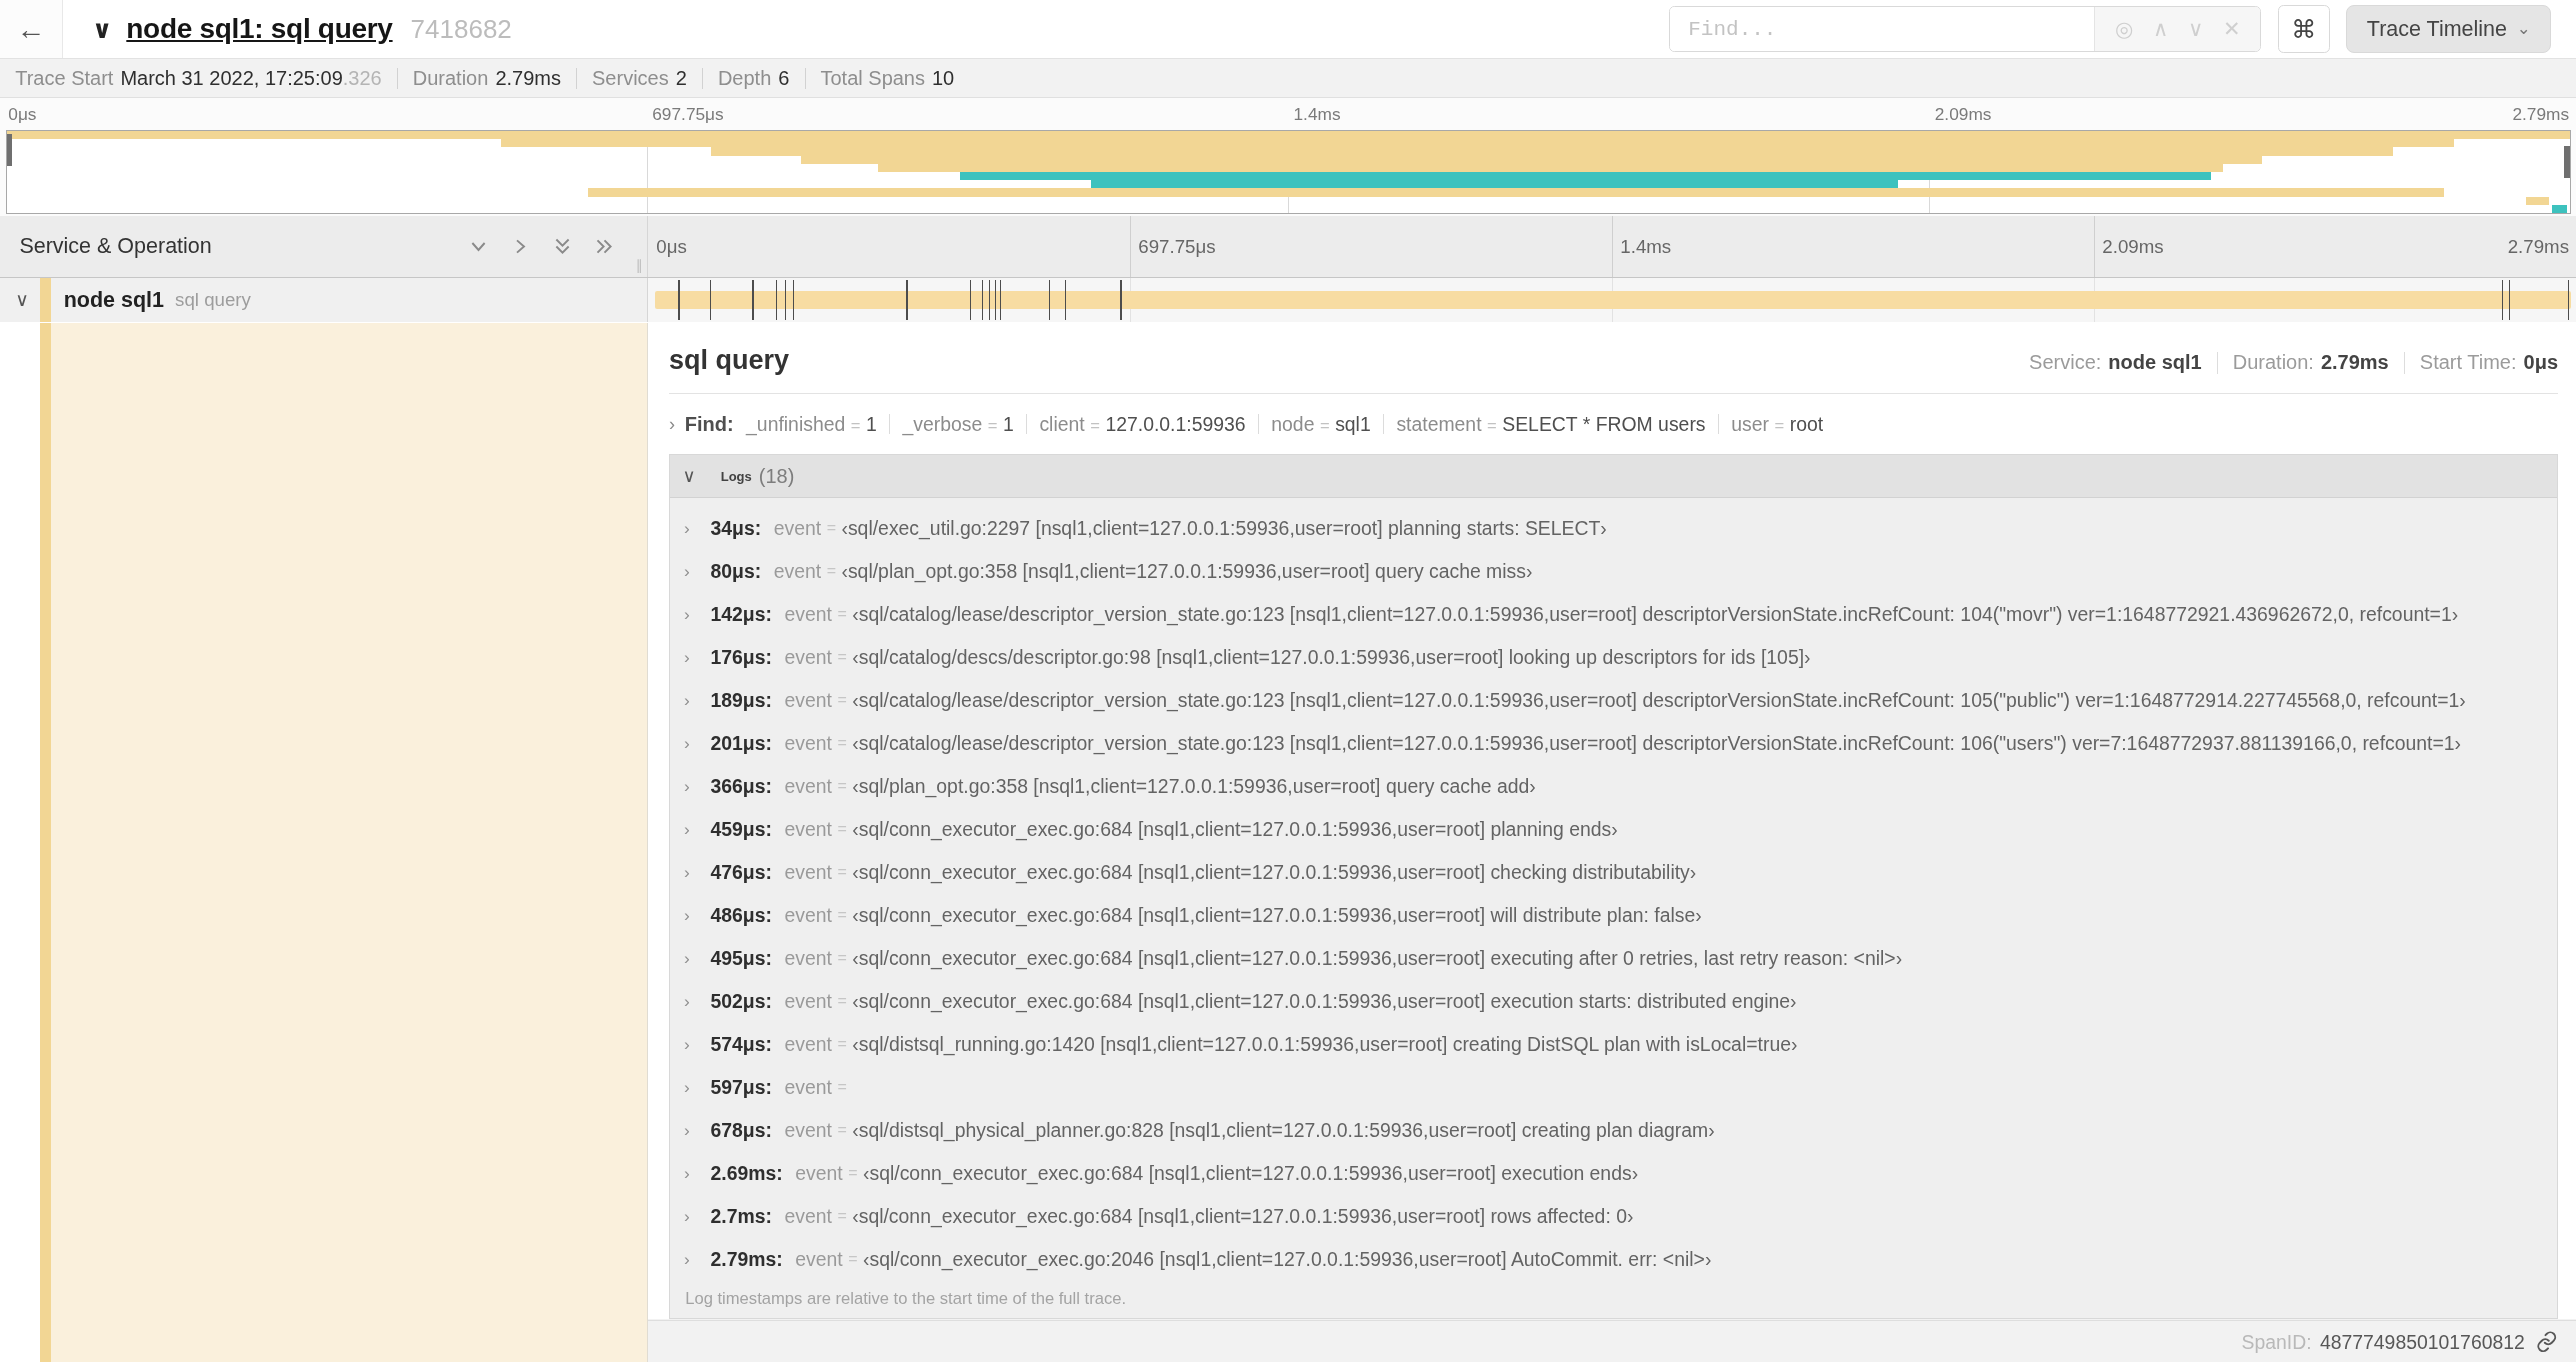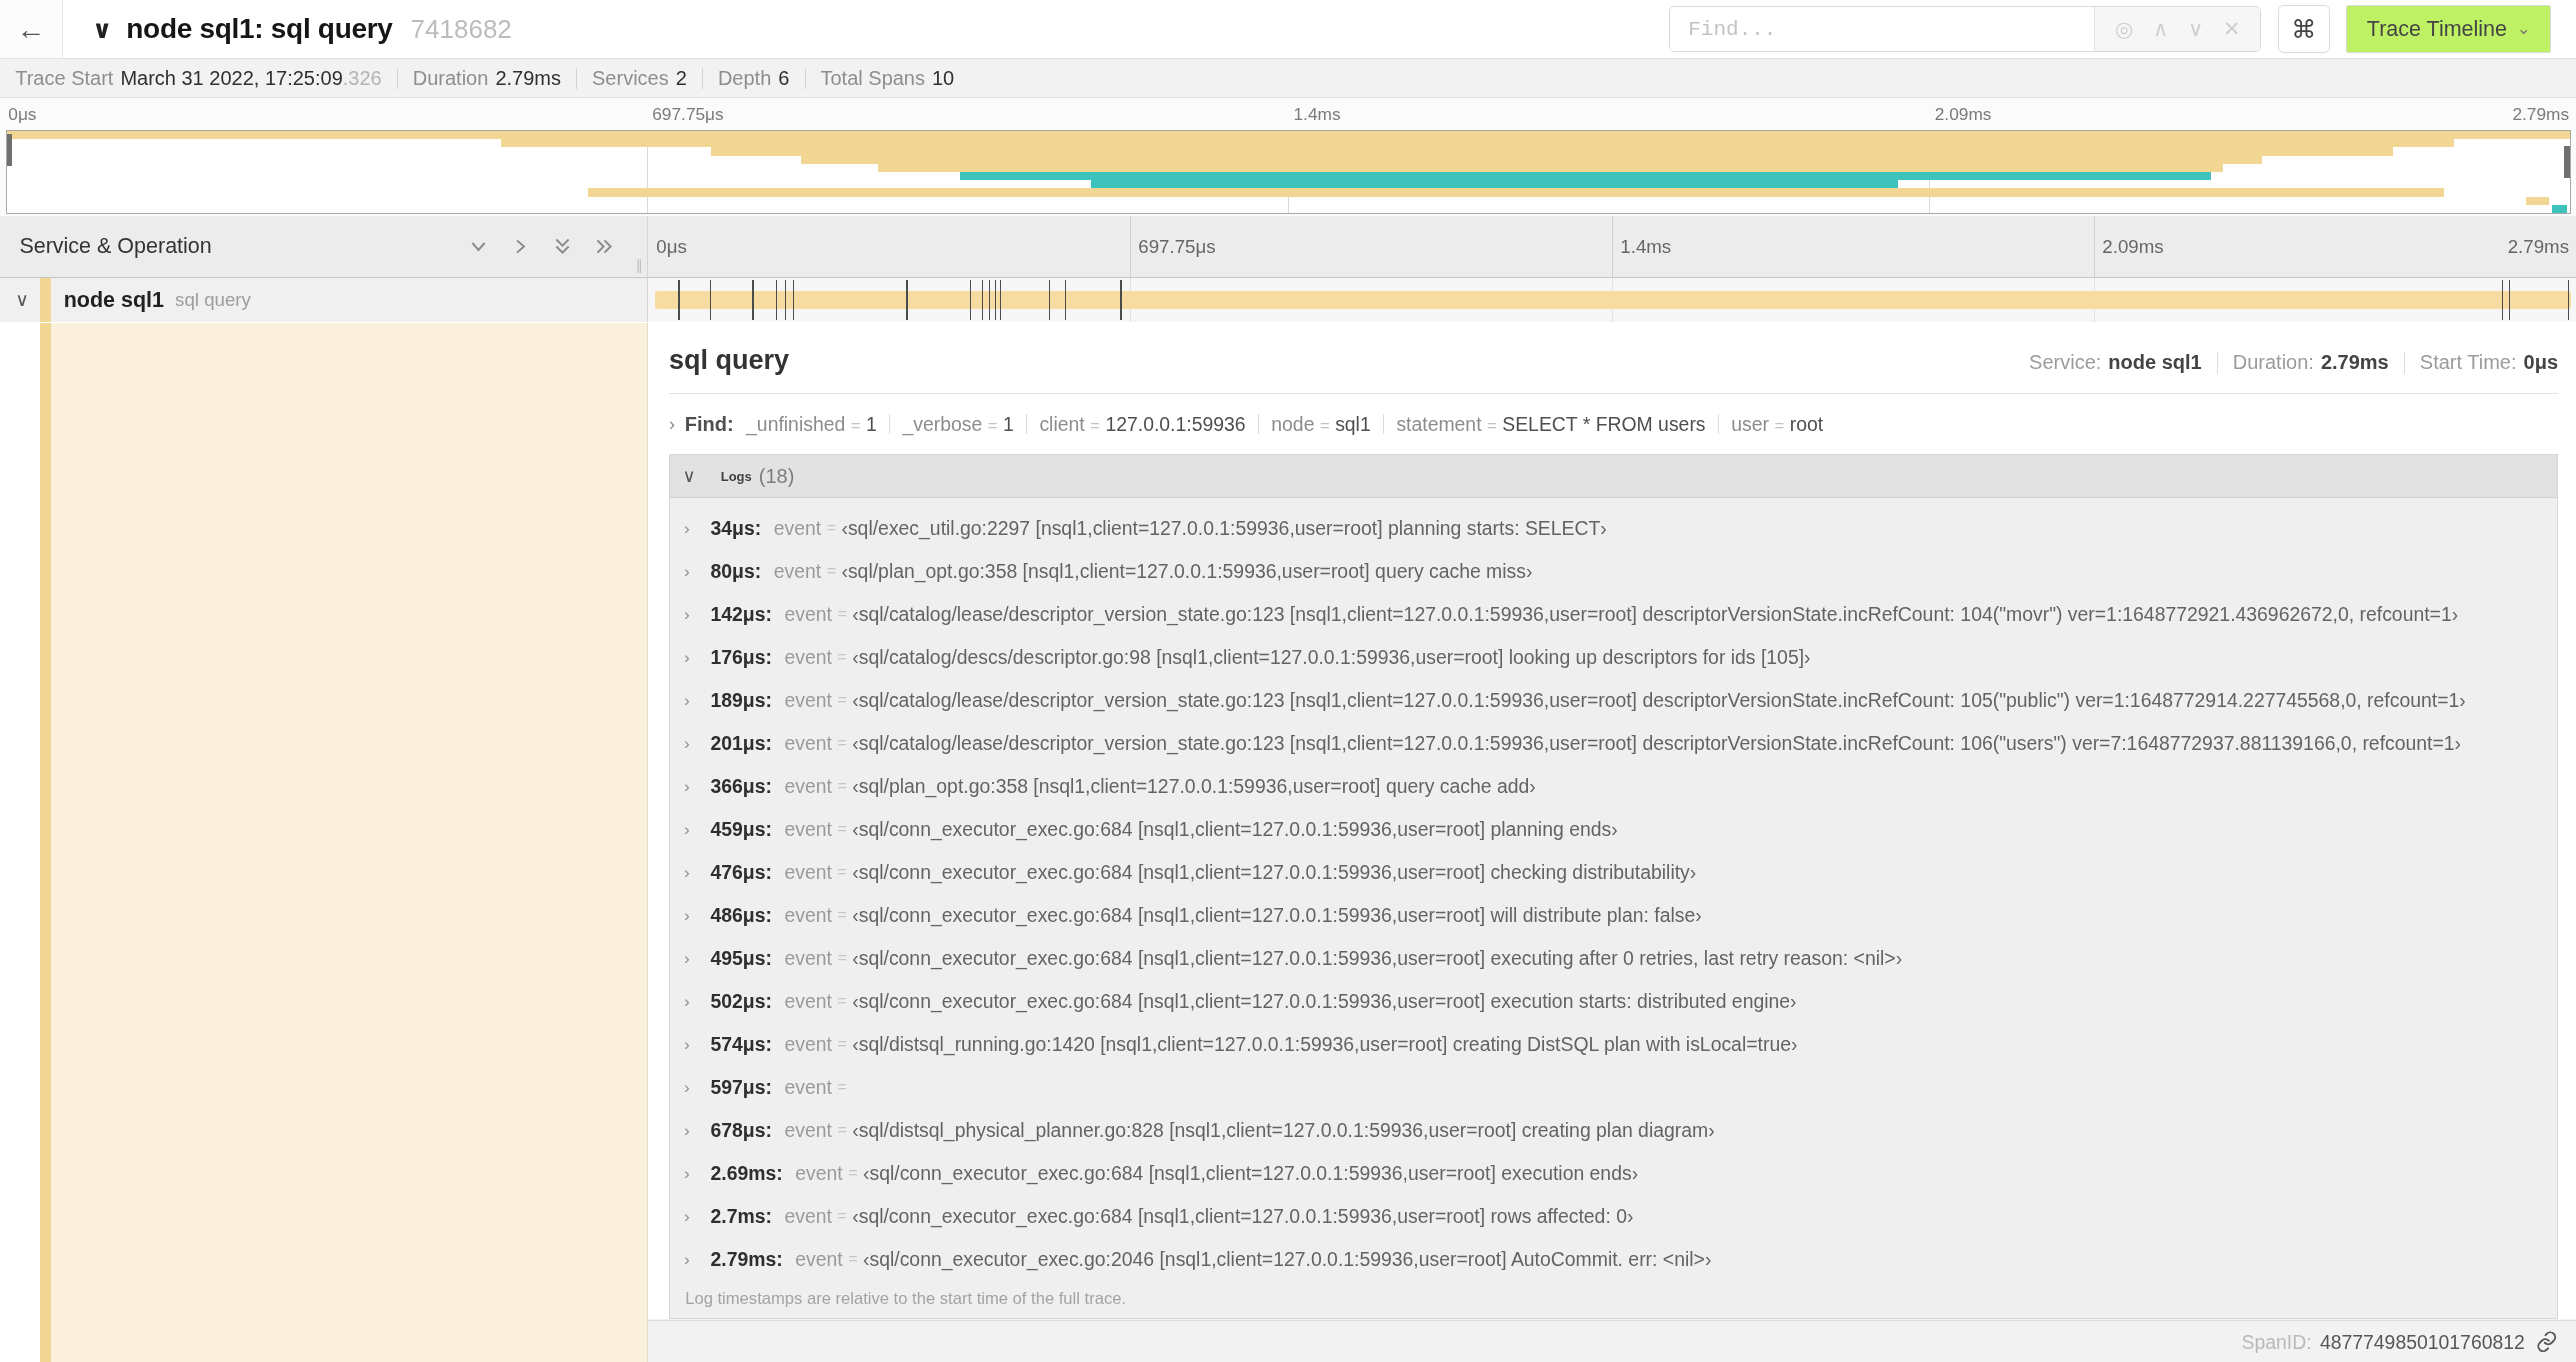--- a/index.html
+++ b/index.html
@@ -5,30 +5,30 @@
   html,body{margin:0;padding:0;background:#e9e9e9;}
   #app{
     position:relative;width:2576px;height:1363px;background:#fff;overflow:hidden;
     font-family:"Liberation Sans","DejaVu Sans",sans-serif;color:#333;
     --tan:#f2d694;--teal:#3dc2be;--cream:#faf0dc;--bar-tan:#f7dca2;
   }
   
   .topbar{position:absolute;top:0;left:0;right:0;height:58px;background:#fff;border-bottom:0.7px solid #e2e2e2;display:flex;align-items:center;}
   .back-btn{width:62px;height:58px;border-right:0.7px solid #e8e8e8;background:#fcfcfc;display:flex;align-items:center;justify-content:center;font-size:29px;color:#555;cursor:pointer;}
   .title-chev{margin-left:29px;font-size:25px;font-weight:bold;color:#222;}
-  .page-title{margin-left:14px;font-size:28px;font-weight:bold;color:#161616;letter-spacing:-0.3px;}
+  .page-title{margin-left:14px;font-size:28px;font-weight:bold;color:#161616;letter-spacing:-0.3px;text-decoration:underline;}
   .trace-id{margin-left:18px;font-size:26px;font-weight:500;color:#bcbcbc;}
   .topbar-right{margin-left:auto;display:flex;align-items:center;margin-right:25px;gap:16.6px;}
   .find-group{display:flex;height:44px;border:0.7px solid #d9d9d9;border-radius:5.5px;overflow:hidden;background:#fff;}
   .find-input{width:388px;border:none;outline:none;padding:0 18px;font-size:21px;color:#444;font-family:Liberation Mono, monospace;background:#fff;}
   .find-input::placeholder{color:#c3c3c3;}
   .find-tools{width:165px;background:#f6f6f6;border-left:0.7px solid #e4e4e4;display:flex;align-items:center;justify-content:space-evenly;}
   .find-tools .tool{font-size:21px;color:#cfcfcf;}
   .sq-btn{height:46px;min-width:50px;border:0.7px solid #d9d9d9;border-radius:5.5px;background:#fff;display:flex;align-items:center;justify-content:center;font-size:25px;color:#444;cursor:pointer;}
-  .view-btn{height:46px;padding:0 19.4px;border:0.7px solid #d9d9d9;border-radius:2px;background:#bef264;display:flex;align-items:center;gap:9.7px;font-size:21.5px;color:#444;cursor:pointer;}
+  .view-btn{height:46px;padding:0 19.4px;border:0.7px solid #d9d9d9;border-radius:8px;background:#e5e5e5;display:flex;align-items:center;gap:9.7px;font-size:21.5px;color:#444;cursor:pointer;}
   .view-btn .chev{font-size:16.6px;color:#777;}
   
   .statsbar{position:absolute;top:59px;left:0;right:0;height:38px;background:#f2f2f2;border-bottom:0.7px solid #e0e0e0;display:flex;align-items:center;padding-left:15.2px;font-size:20px;}
   .stat-item{display:flex;align-items:baseline;}
   .stat-label{color:#8e8e8e;}
   .stat-value{color:#2f2f2f;font-weight:normal;margin-left:7px;}
   .stat-suffix{color:#b4b4b4;}
   .stat-sep{width:0.7px;height:21px;background:#d2d2d2;margin:0 15.2px;align-self:center;}
   
   .minimap{position:absolute;top:98px;left:0;right:0;height:118px;background:#fbfbfb;}

